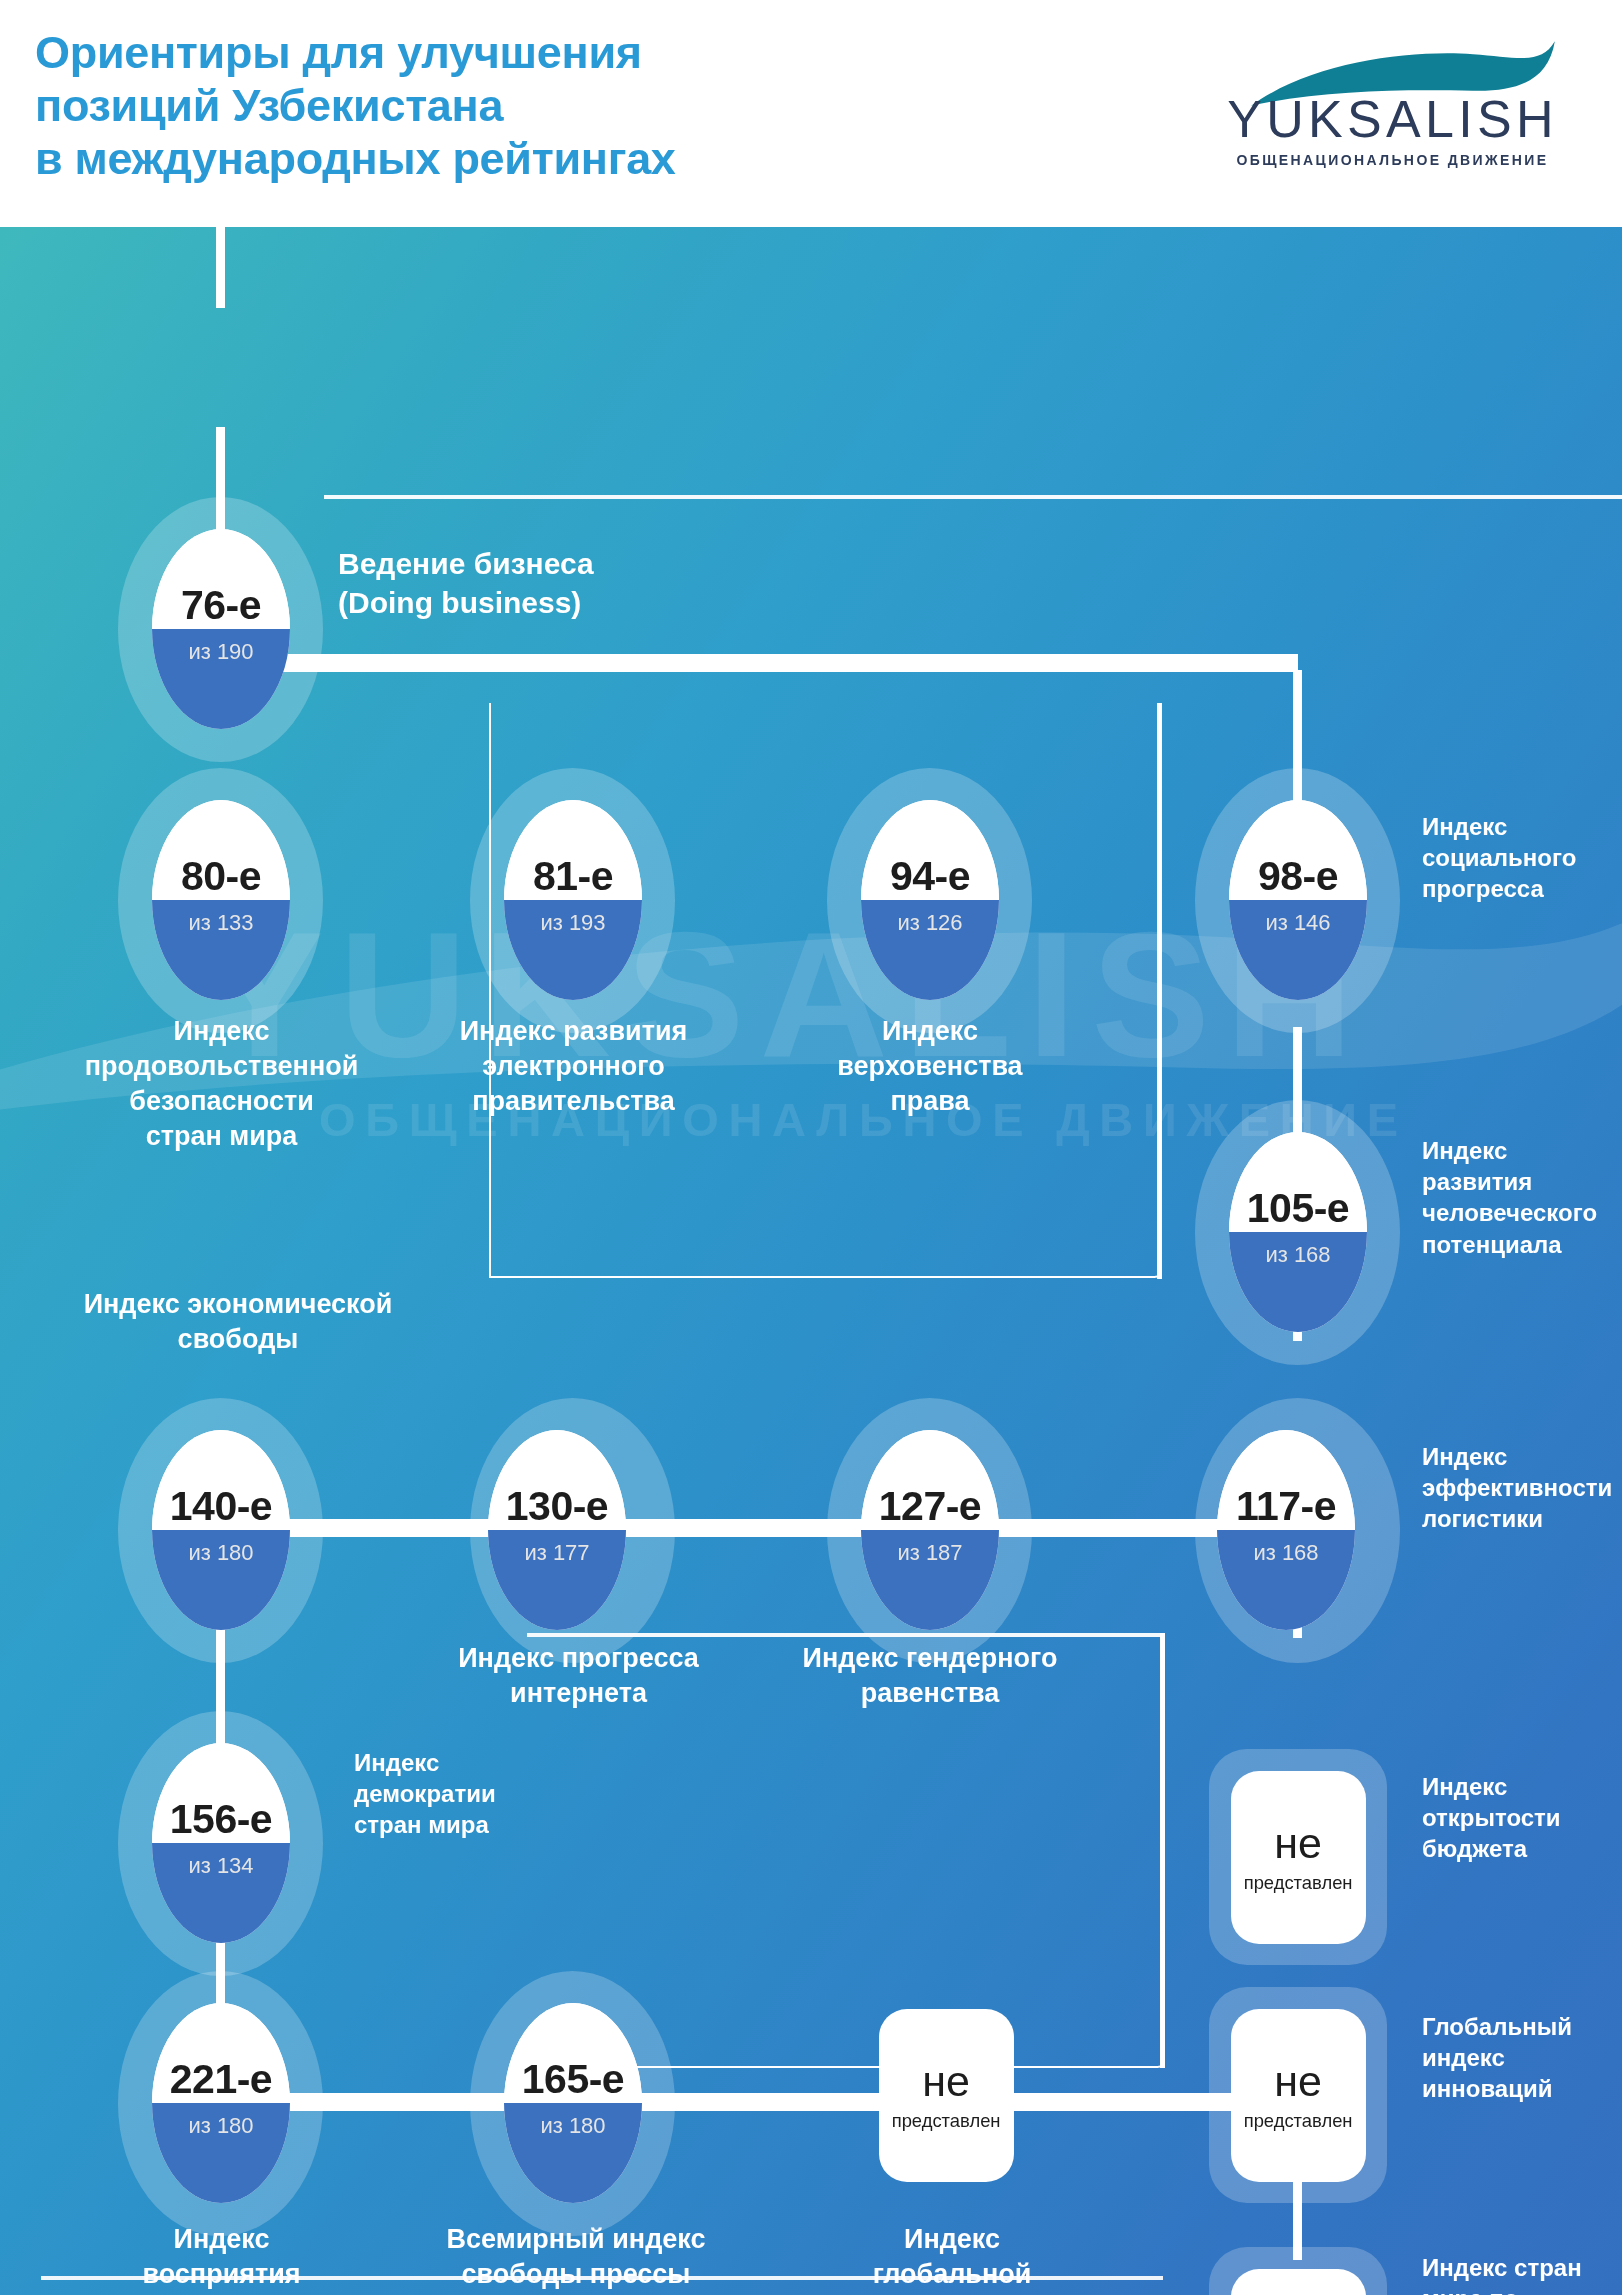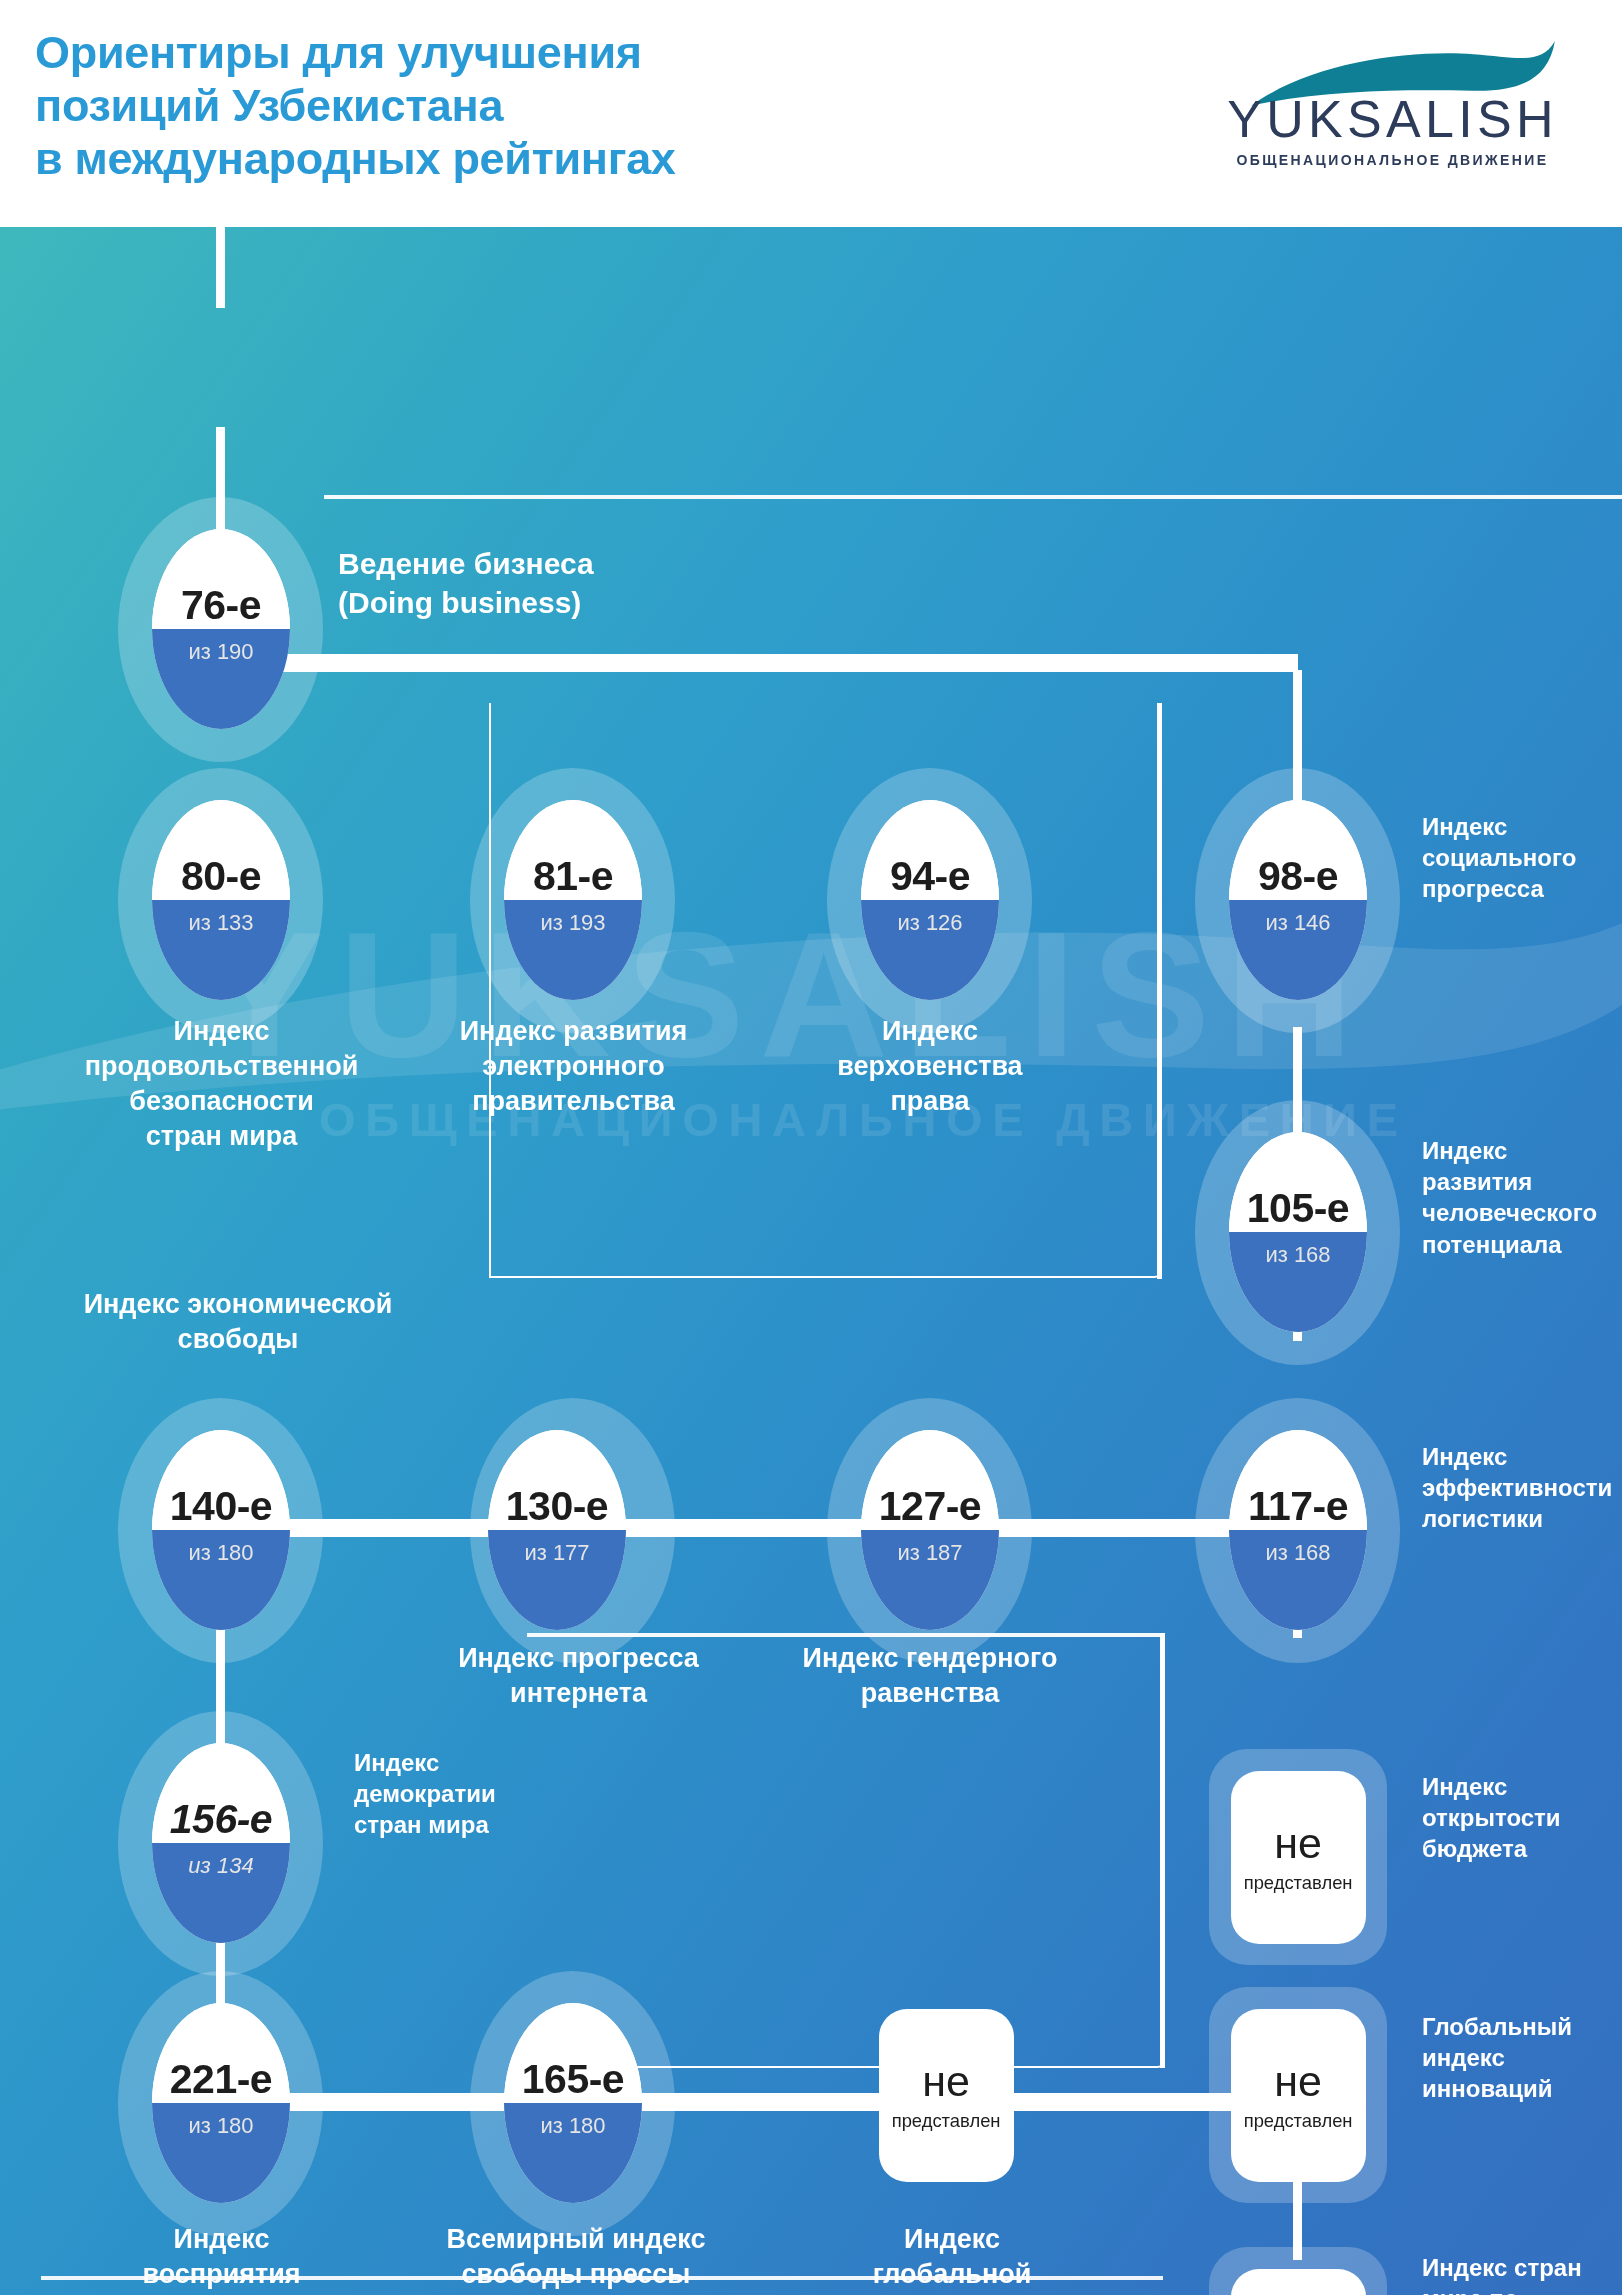--- a/index.html
+++ b/index.html
@@ -284,36 +284,36 @@
         <div class="bot">
           <span class="outof">из 187</span>
         </div>
       </div>
     </div>
     <div class="lbl c s-mid" style="left:757px;top:1414px;width:346px;white-space:pre-line;">Индекс гендерного
 равенства</div>
 
     <div class="node" style="left:1195px;top:1171px;">
       <div class="halo oval" style="width:205px;height:265px;"></div>
-      <div class="pill oval" style="left:34px;top:32px;width:138px;height:200px;">
+      <div class="pill oval" style="left:22px;top:32px;width:138px;height:200px;">
         <div class="top">
           <span class="rank">117-е</span>
         </div>
         <div class="bot">
           <span class="outof">из 168</span>
         </div>
       </div>
     </div>
     <div class="lbl l s-sm" style="left:1422px;top:1214px;width:216px;white-space:pre-line;">Индекс
 эффективности
 логистики</div>
 
     <div class="node" style="left:118px;top:1484px;">
       <div class="halo oval" style="width:205px;height:265px;"></div>
-      <div class="pill oval" style="left:34px;top:32px;width:138px;height:200px;font-style:italic;">
+      <div class="pill oval" style="left:34px;top:32px;width:138px;height:200px;">
         <div class="top">
           <span class="rank">156-е</span>
         </div>
         <div class="bot">
           <span class="outof">из 134</span>
         </div>
       </div>
     </div>
     <div class="lbl l s-sm" style="left:354px;top:1520px;width:303px;white-space:pre-line;">Индекс
 демократии

